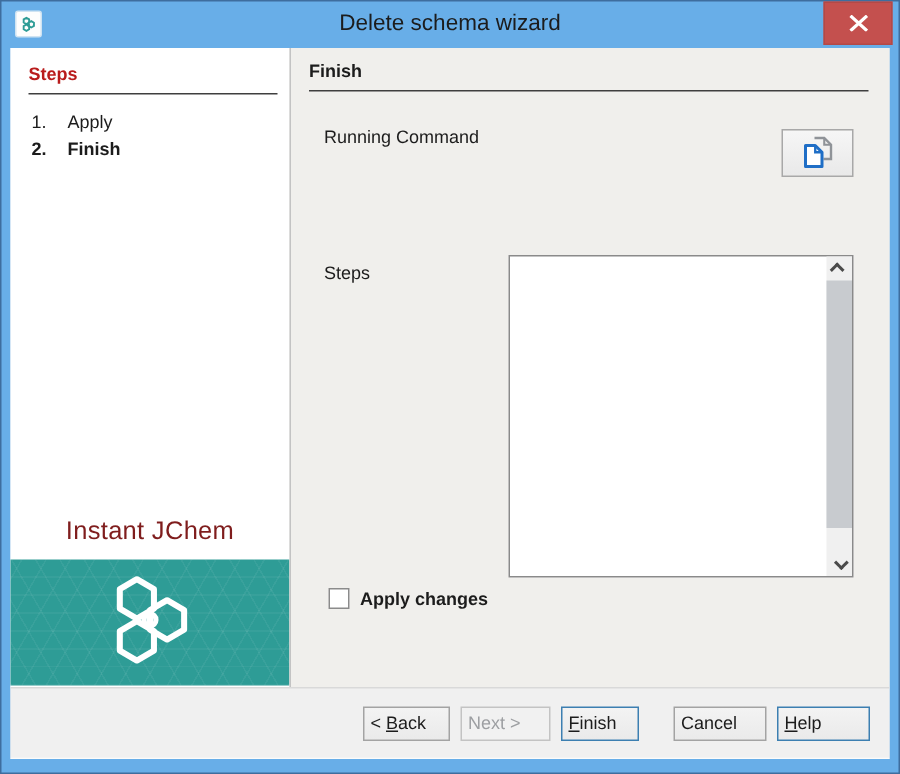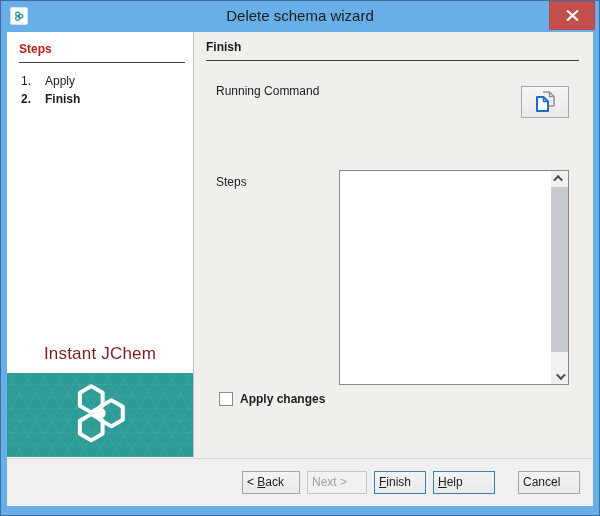--- a/index.html
+++ b/index.html
@@ -216,22 +216,22 @@
     <div class="buttonbar">
       <button class="btn btn-back">
           <span><span>&lt; </span><span class="key">B</span><span>ack</span></span>
         </button>
       <button class="btn btn-next disabled">
           <span><span></span><span class="key"></span><span>Next &gt;</span></span>
         </button>
       <button class="btn btn-finish">
           <span><span></span><span class="key">F</span><span>inish</span></span>
         </button>
+      <button class="btn btn-cancel">
+          <span><span></span><span class="key"></span><span>Cancel</span></span>
+        </button>
       <button class="btn btn-help">
           <span><span></span><span class="key">H</span><span>elp</span></span>
         </button>
-      <button class="btn btn-cancel">
-          <span><span></span><span class="key"></span><span>Cancel</span></span>
-        </button>
     </div>
 
   </div>
 </div>
 
 </body></html>

